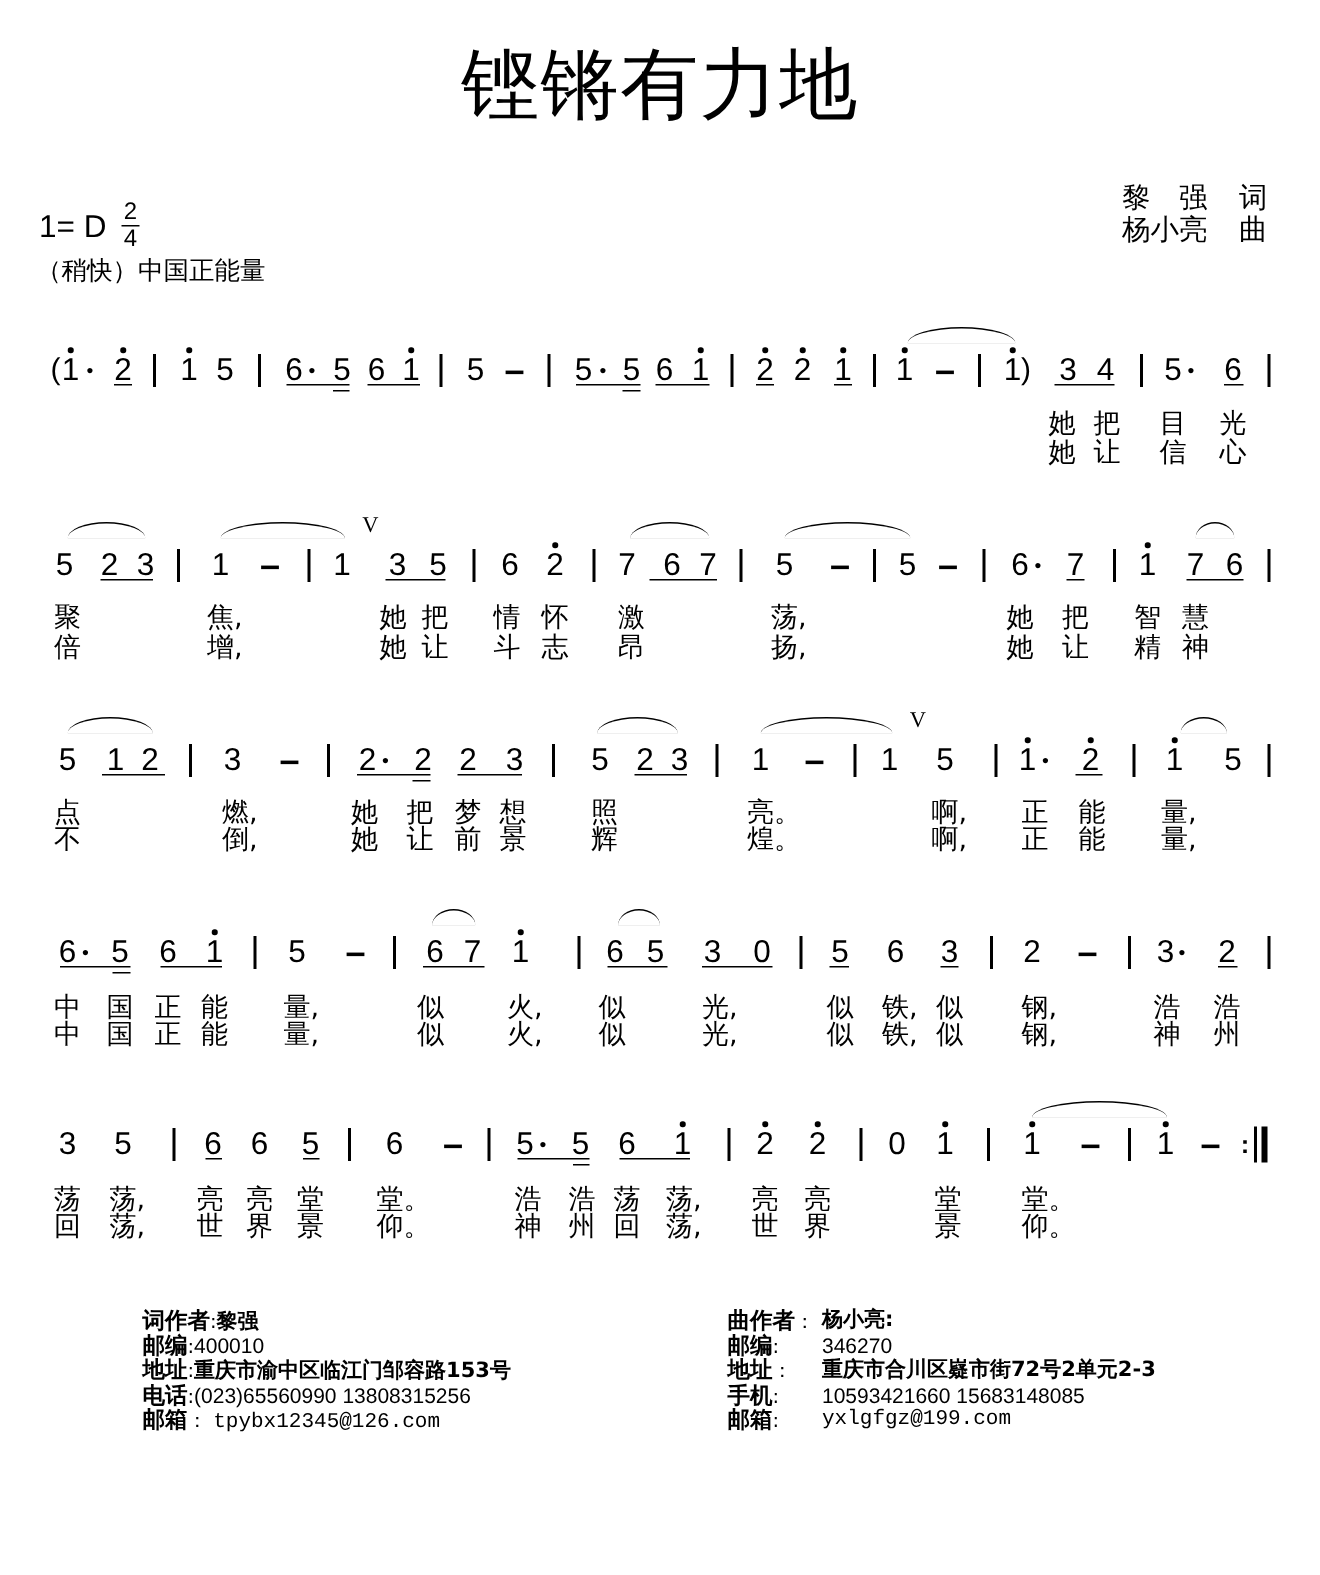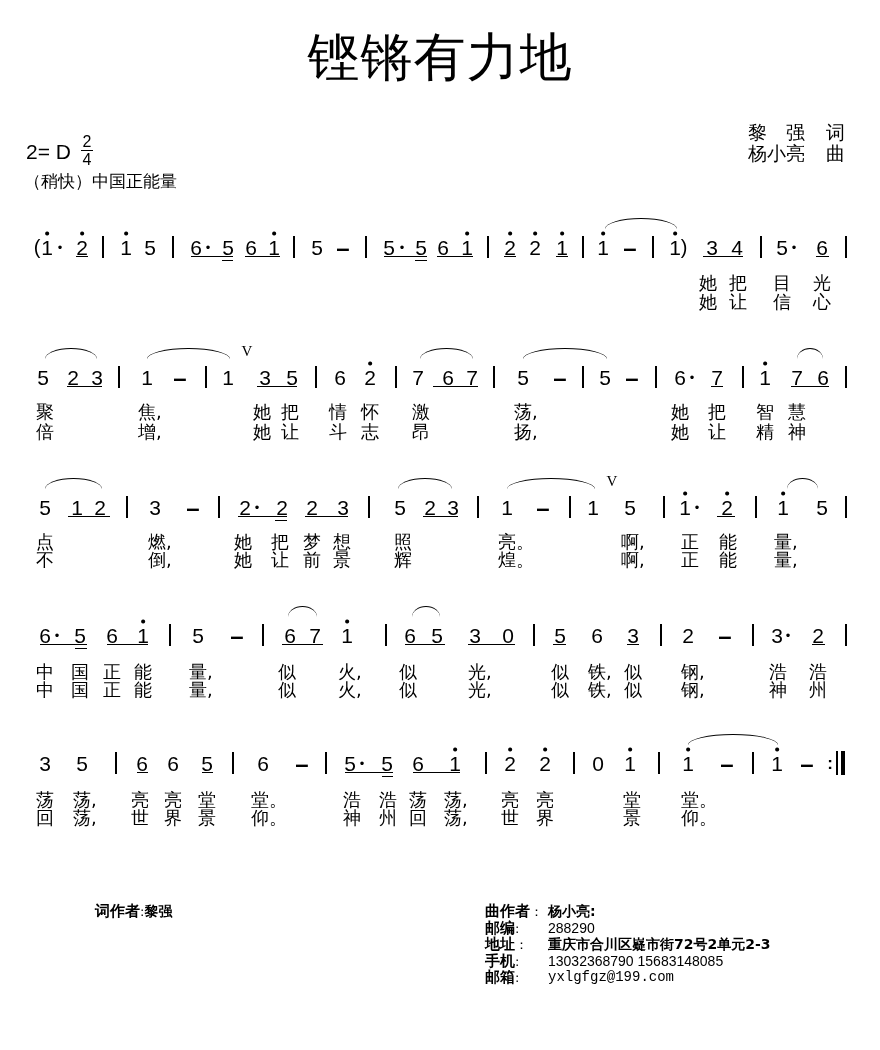--- a/index.html
+++ b/index.html
@@ -18,35 +18,35 @@
   .note.dash{font-weight:bold;font-size:24px;}
   .note.paren{font-size:20px;}
   .note.rep{font-size:17px;font-weight:bold;}
   .bl{position:absolute;width:1.6px;height:22px;background:#000;}
   .bl-thick{position:absolute;width:4px;height:24px;background:#000;}
   .ul{position:absolute;height:1.4px;background:#000;}
   .slur{position:absolute;height:11px;border-top:1.3px solid #000;border-radius:50% 50% 0 0 / 100% 100% 0 0;box-sizing:border-box;}
   .breath{position:absolute;transform:translate(-50%,-50%);font-family:"Liberation Serif",serif;font-size:15px;line-height:15px;}
   .lyric{position:absolute;transform:translate(-9px,-50%);font-size:18px;line-height:20px;white-space:nowrap;}
 
-  .fcol{position:absolute;top:903px;font-size:14px;line-height:16.5px;}
+  .fcol{position:absolute;top:872px;font-size:14px;line-height:16.5px;}
   .frow{position:relative;height:16.5px;white-space:nowrap;}
   .flabel{font-weight:bold;font-size:15px;}
   .fsep{font-size:13px;}
   .fval{font-family:"Liberation Sans",sans-serif;font-size:14px;}
   .fval.b{font-family:"DejaVu Sans",sans-serif;font-weight:bold;}
   .fval.mono{font-family:"Liberation Mono",monospace;}
   .fcol.right .fval{position:absolute;left:63px;top:0;}
 </style>
 </head>
 <body>
 
 <div class="title">铿锵有力地</div>
 
-<div class="key">2= D</div>
+<div class="key">1= D</div>
 <div class="timesig">
   <div>2</div>
   <div class="frac-bar"></div>
   <div>4</div>
 </div>
 <div class="tempo">（稍快）中国正能量</div>
 
 <div class="credit-name" style="left:748px;top:122px;">黎　强</div>
 <div class="credit-role" style="left:826px;top:122px;">词</div>
 <div class="credit-name" style="left:748px;top:143px;">杨小亮</div>
@@ -385,20 +385,24 @@
       <span class="lyric" style="left: 453px; top: 818px;">荡,</span>
       <span class="lyric" style="left: 510px; top: 818px;">世</span>
       <span class="lyric" style="left: 545px; top: 818px;">界</span>
       <span class="lyric" style="left: 632px; top: 818px;">景</span>
       <span class="lyric" style="left: 690px; top: 818px;">仰。</span>
     </div>
   </div>
 
 <div class="fcol left" id="footer-left" style="left:95px;">
     <div class="frow"><span class="flabel">词作者</span><span class="fsep">:</span><span class="fval b">黎强</span></div>
+    <div class="frow"><span class="flabel">邮编</span><span class="fsep">:</span><span class="fval">400010</span></div>
+    <div class="frow"><span class="flabel">地址</span><span class="fsep">:</span><span class="fval b">重庆市渝中区临江门邹容路153号</span></div>
+    <div class="frow"><span class="flabel">电话</span><span class="fsep">:</span><span class="fval">(023)65560990 13808315256</span></div>
+    <div class="frow"><span class="flabel">邮箱</span><span class="fsep">： </span><span class="fval mono">tpybx12345@126.com</span></div>
   </div>
 <div class="fcol right" id="footer-right" style="left:485px;">
     <div class="frow"><span class="flabel">曲作者</span><span class="fsep">：</span><span class="fval b">杨小亮:</span></div>
-    <div class="frow"><span class="flabel">邮编</span><span class="fsep">:</span><span class="fval">288290</span></div>
+    <div class="frow"><span class="flabel">邮编</span><span class="fsep">:</span><span class="fval">346270</span></div>
     <div class="frow"><span class="flabel">地址</span><span class="fsep">：</span><span class="fval b">重庆市合川区嶷市街72号2单元2-3</span></div>
-    <div class="frow"><span class="flabel">手机</span><span class="fsep">:</span><span class="fval">13032368790  15683148085</span></div>
+    <div class="frow"><span class="flabel">手机</span><span class="fsep">:</span><span class="fval">10593421660  15683148085</span></div>
     <div class="frow"><span class="flabel">邮箱</span><span class="fsep">:</span><span class="fval mono">yxlgfgz@199.com</span></div>
   </div>
 
 </body></html>

